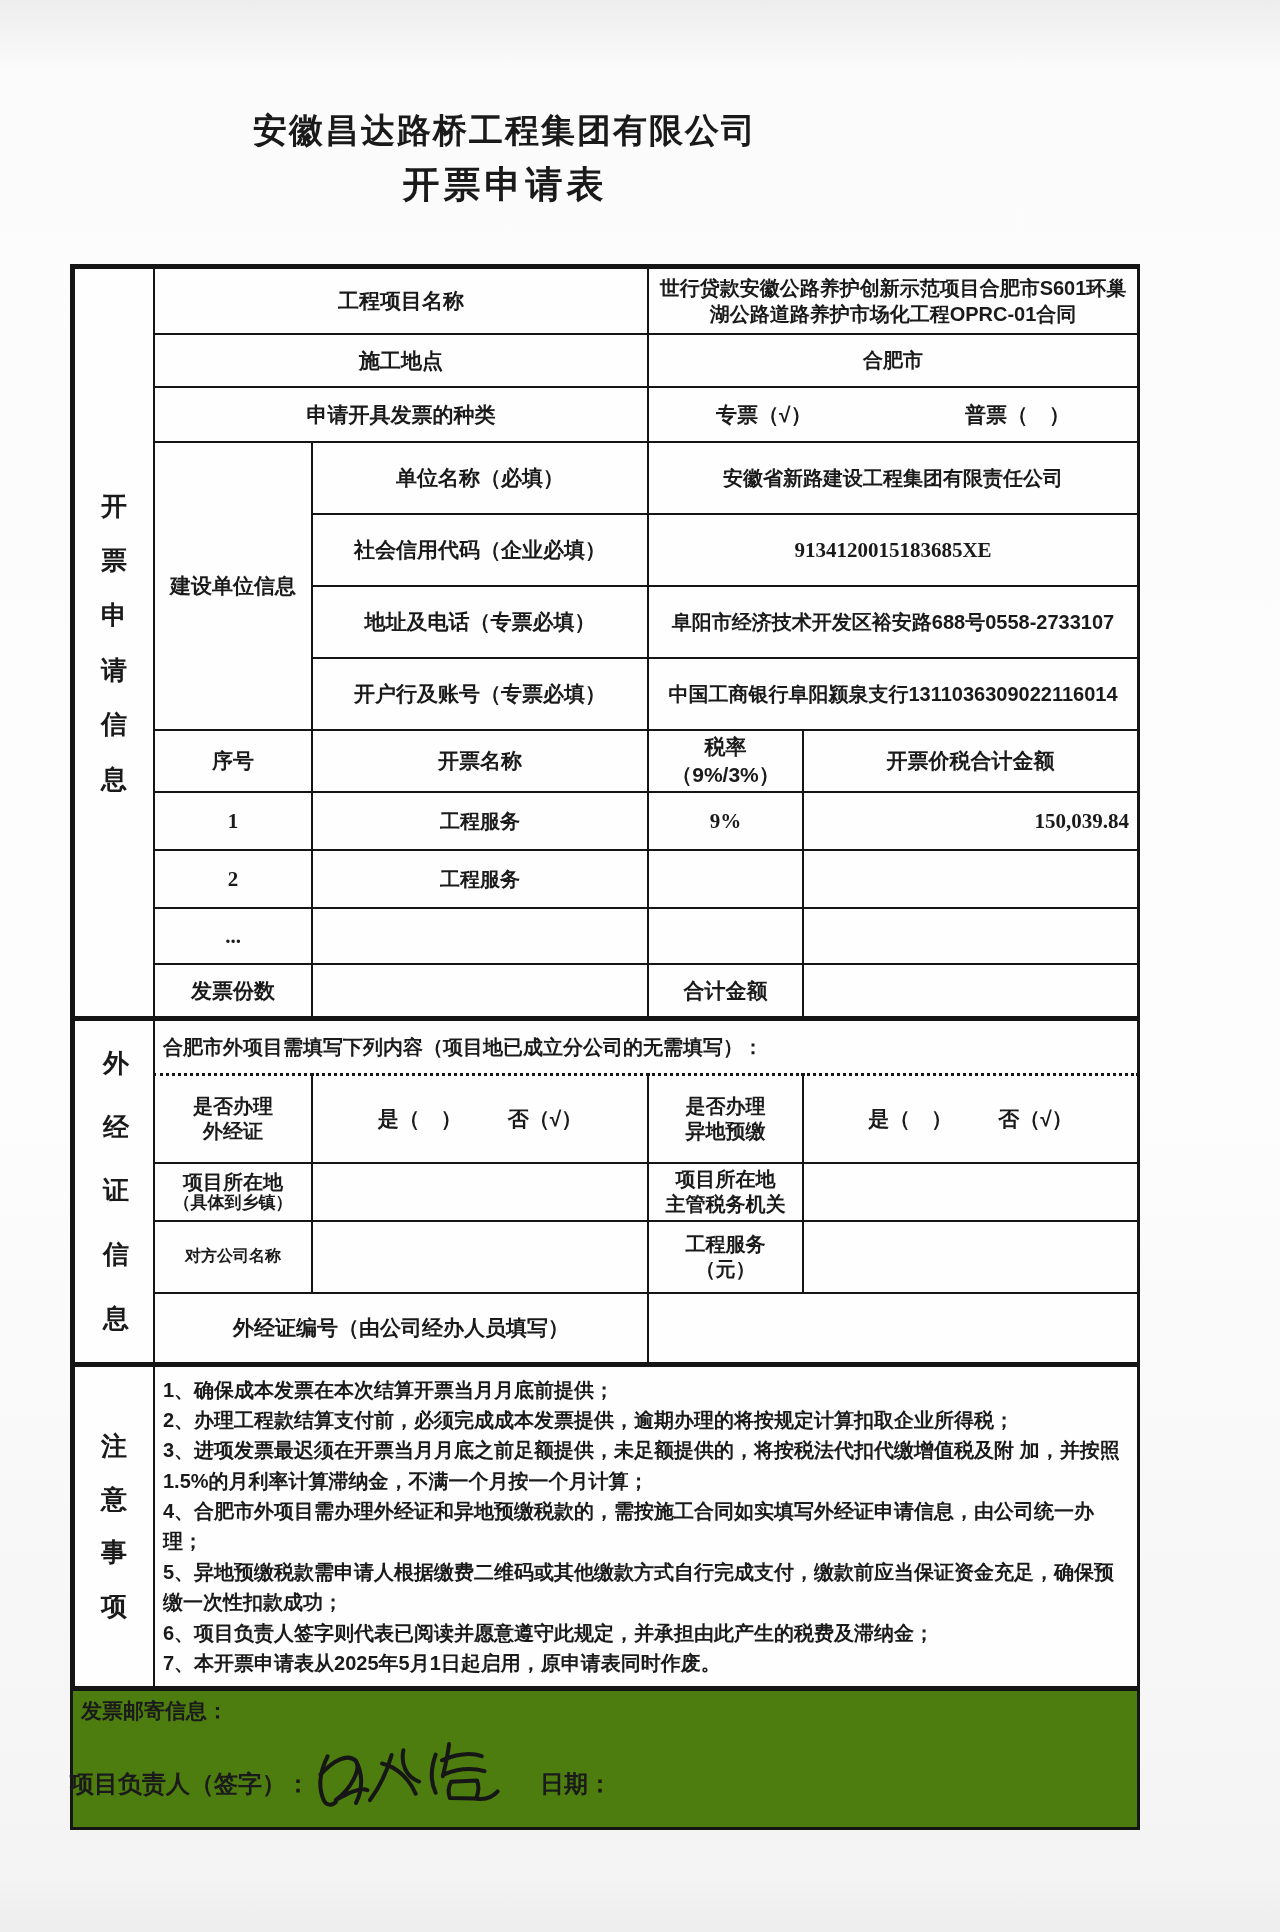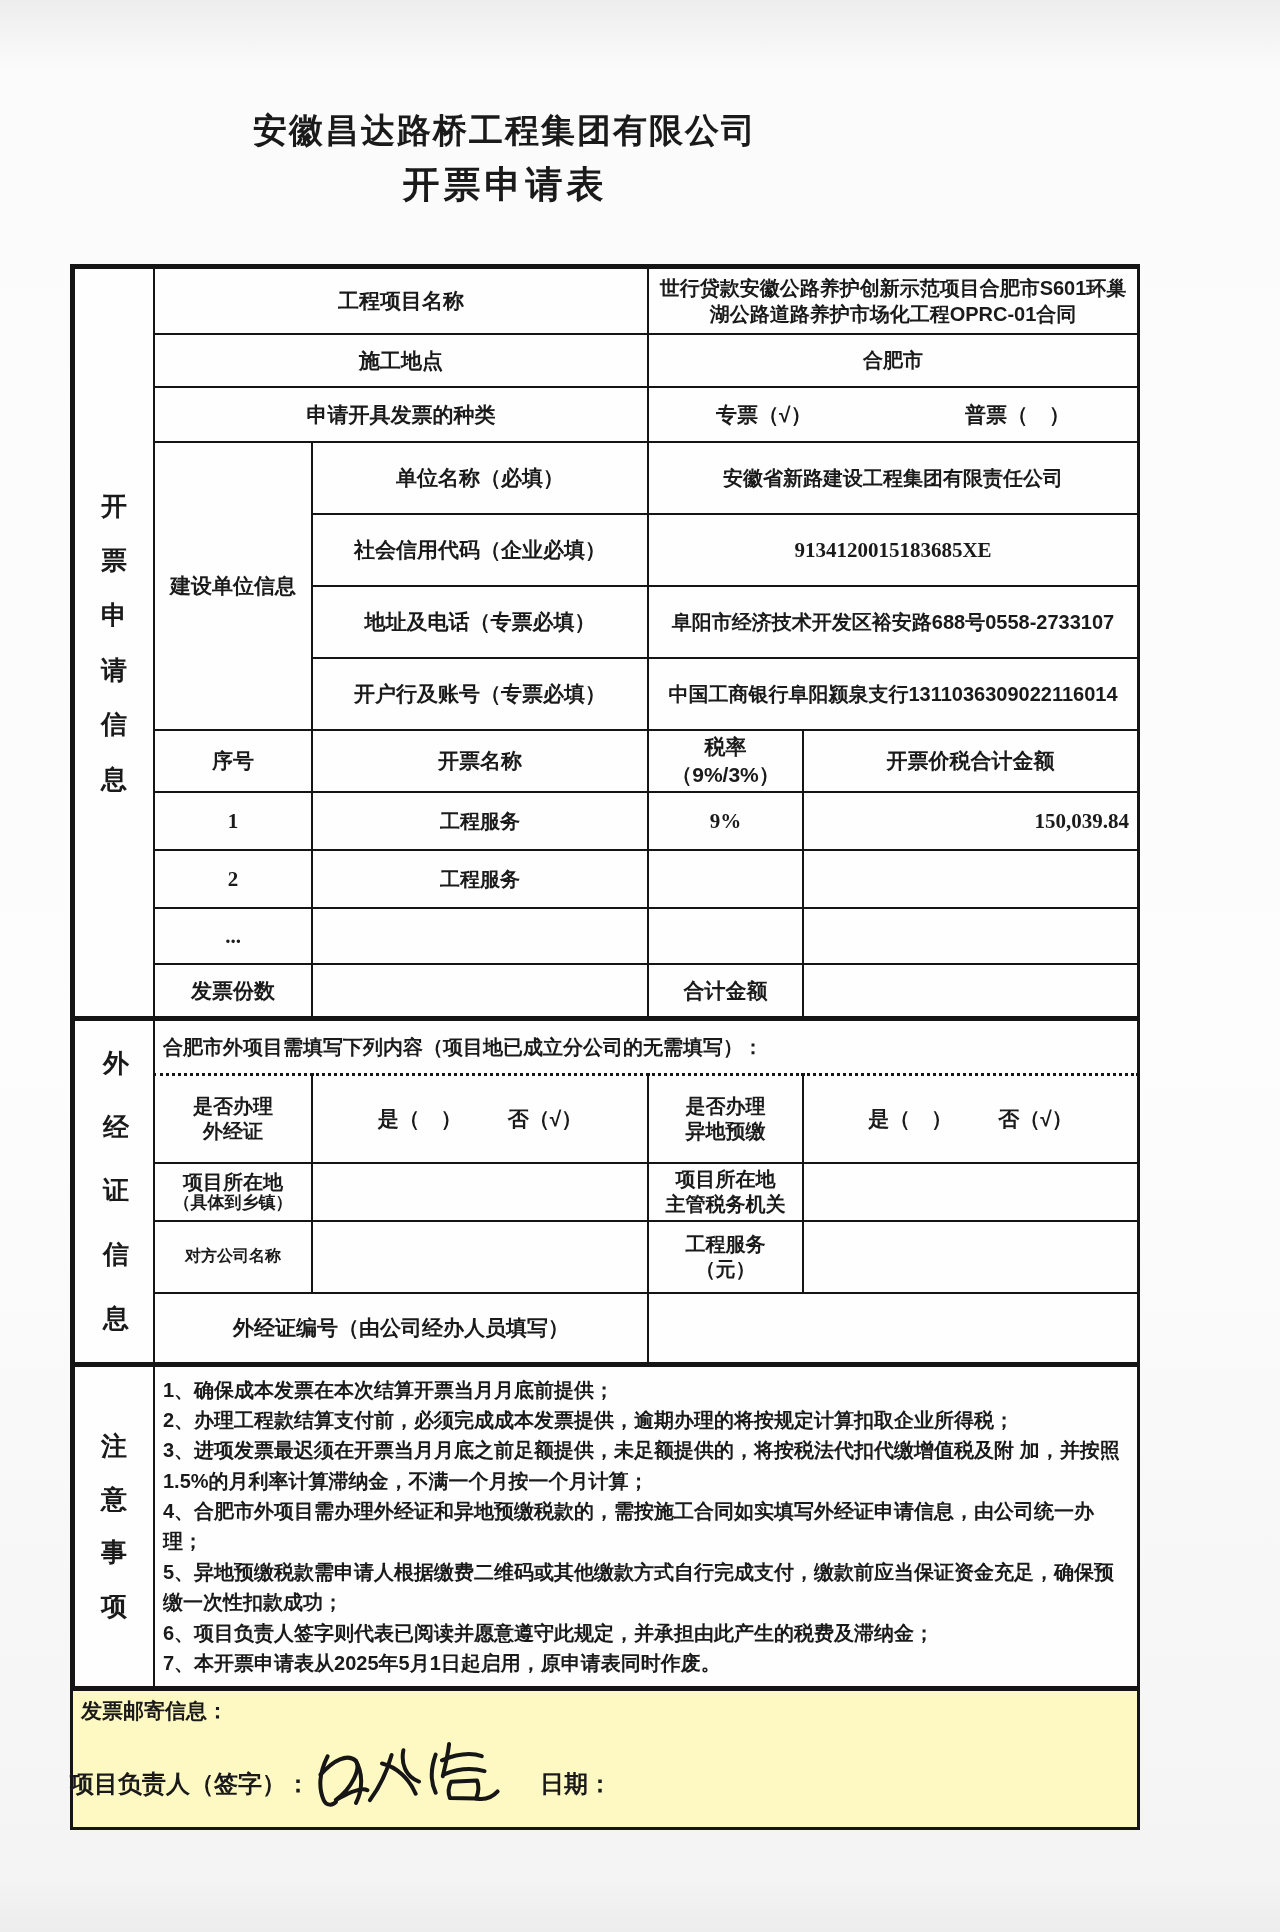--- a/index.html
+++ b/index.html
@@ -36,21 +36,21 @@
   .num{font-family:"Liberation Serif", serif;font-weight:600;font-size:21px;}
   .amount{text-align:right;padding-right:8px;}
   .prewrap{white-space:pre-line;line-height:1.25;}
   .sub-small{font-size:17px;font-weight:bold;display:block;margin-top:1px;}
   .choice-wrap{display:flex;justify-content:space-around;align-items:center;gap:27px;}
   .choice-pair{display:flex;justify-content:center;gap:46px;}
   .dotted-row td{border-bottom:3px dotted #151515;text-align:left;padding-left:8px;font-size:20px;}
   .notes-cell{text-align:left;vertical-align:top;padding:8px 10px 8px 8px;}
   .notes-cell div{font-size:20px;font-weight:bold;line-height:1.52;}
   .mail-box{
-    position:relative;height:136px;border-top:3px solid #151515;background:#fef9c3;
+    position:relative;height:136px;border-top:3px solid #151515;background:#4d7c0f;
   }
   .mail-label{position:absolute;left:8px;top:6px;font-size:21px;font-weight:bold;}
   .footer-line{position:absolute;left:70px;top:1760px;width:1070px;height:90px;}
   .sign-label{position:absolute;left:0;top:8px;font-size:24px;font-weight:bold;}
   .date-label{position:absolute;left:470px;top:8px;font-size:24px;font-weight:bold;}
   .signature{position:absolute;left:235px;top:-26px;transform:rotate(-3deg);}
   .signature svg{display:block;}
 </style>
 </head>
 <body>

